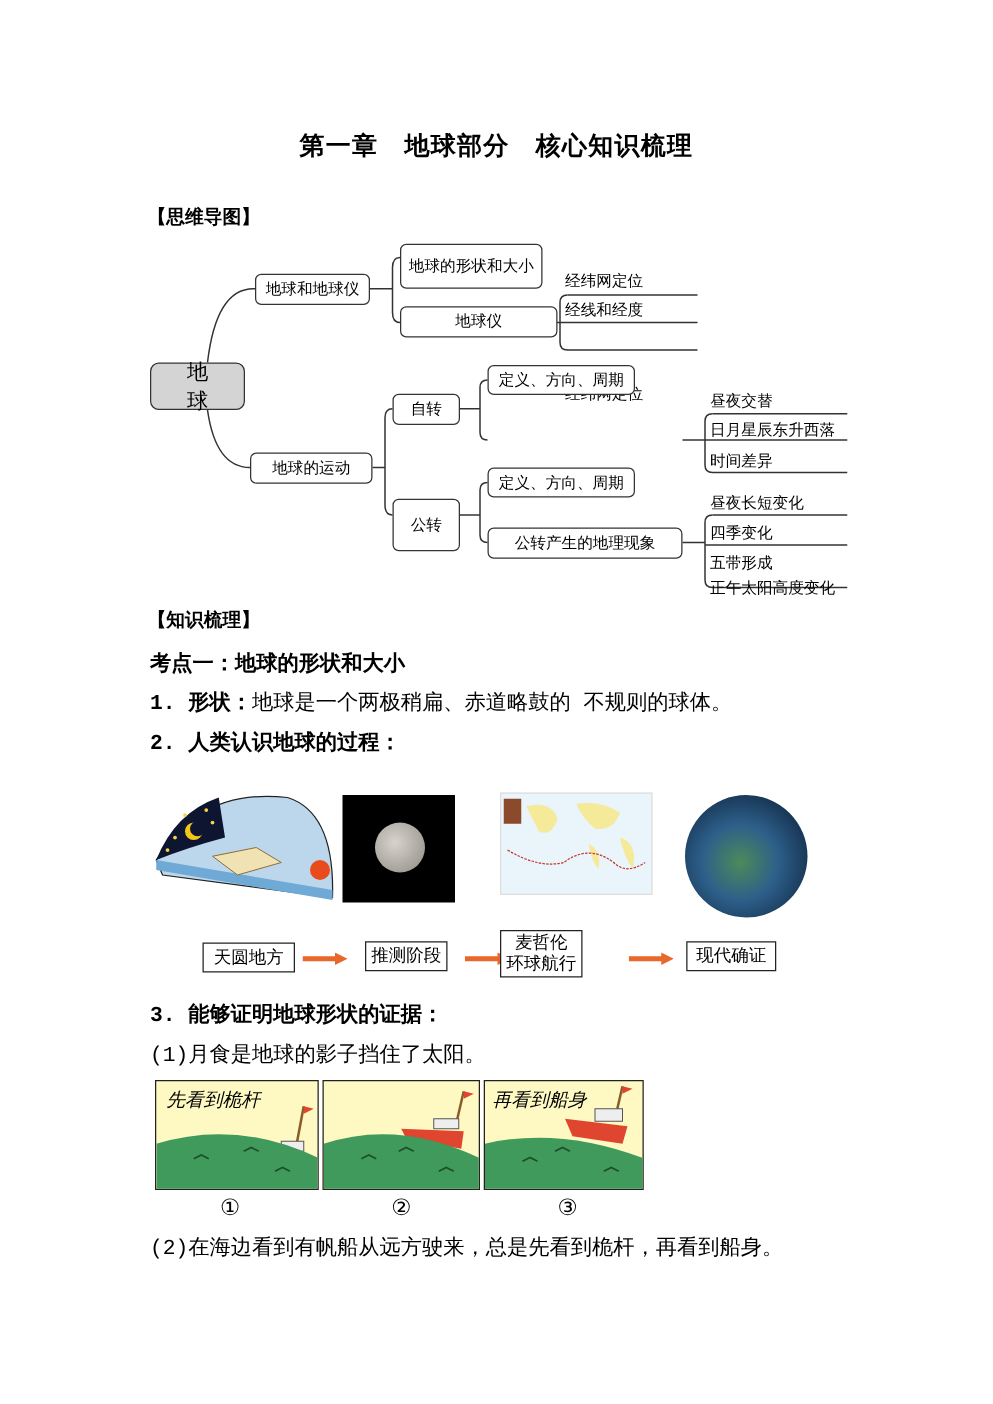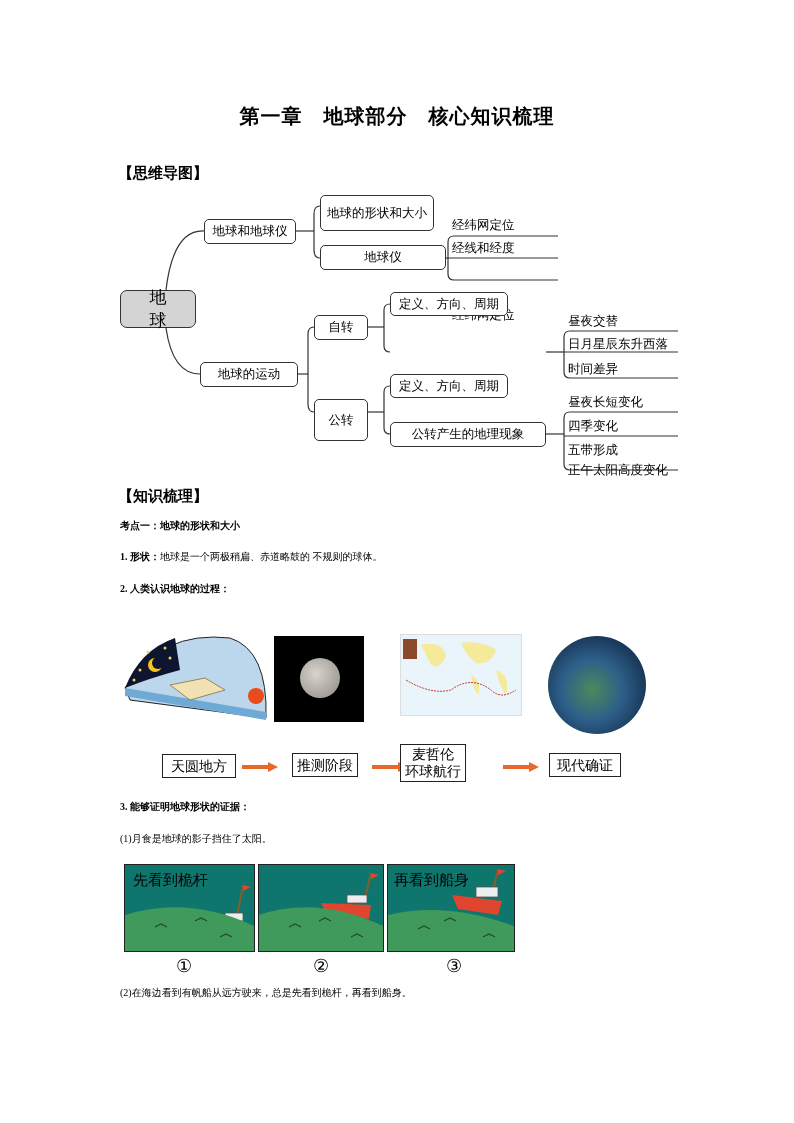--- a/index.html
+++ b/index.html
@@ -1,41 +1,41 @@
 <!DOCTYPE html>
 <html><head>
 <meta charset="utf-8">
 <style>
   html, body { margin: 0; padding: 0; background: #ffffff; }
   body { width: 794px; height: 1123px; position: relative; overflow: hidden;
          font-family: "DejaVu Serif", "Liberation Serif", serif; color: #000; }
   .abs { position: absolute; }
   .title { left: 0; width: 794px; top: 103px; text-align: center; font-size: 20px; font-weight: bold; letter-spacing: 1px; }
   .section-h { font-size: 15px; font-weight: bold; }
-  .line { font-size: 10px; font-family: Liberation Serif, serif; }
+  .line { font-size: 17px; font-family: Liberation Mono, monospace; }
   .bold { font-weight: bold; }
 
   
   .mm { left: 118px; top: 186px; width: 560px; height: 295px; }
   .node { position: absolute; border: 1.3px solid #333; border-radius: 5px; background: #fff;
           font-size: 12.5px; text-align: center; display: flex; align-items: center; justify-content: center;
           font-family: "DejaVu Serif", serif; box-sizing: border-box; }
   .root { background: #d4d4d4; font-size: 17px; border-radius: 7px; letter-spacing: 10px; padding-left: 10px; }
   .leaf { position: absolute; font-size: 12.5px; font-family: "DejaVu Serif", serif; white-space: nowrap; }
   .mm svg { position: absolute; left: 0; top: 0; }
 
   
   .pic { position: absolute; }
   .stage-box { position: absolute; border: 1px solid #222; background: #fff; font-size: 14px;
                font-family: "DejaVu Sans", sans-serif; text-align: center; display: flex; align-items: center;
                justify-content: center; box-sizing: border-box; line-height: 1.2; }
   .arrow { position: absolute; width: 36px; height: 10px; }
 
   
-  .panel { position: absolute; border: 1.5px solid #222; background: #0f766e; overflow: hidden; box-sizing: border-box; }
+  .panel { position: absolute; border: 1.5px solid #222; background: #fef9c3; overflow: hidden; box-sizing: border-box; font-style: italic; }
   .panel-caption { position: absolute; font-size: 15px; font-family: "DejaVu Sans", sans-serif; }
   .circ-num { position: absolute; font-size: 18px; font-family: "DejaVu Serif", serif; }
 </style>
 </head>
 <body>
 
 <div class="abs title">第一章　地球部分　核心知识梳理</div>
 
 <div class="abs section-h" style="left:118px; top:164px;">【思维导图】</div>
 

